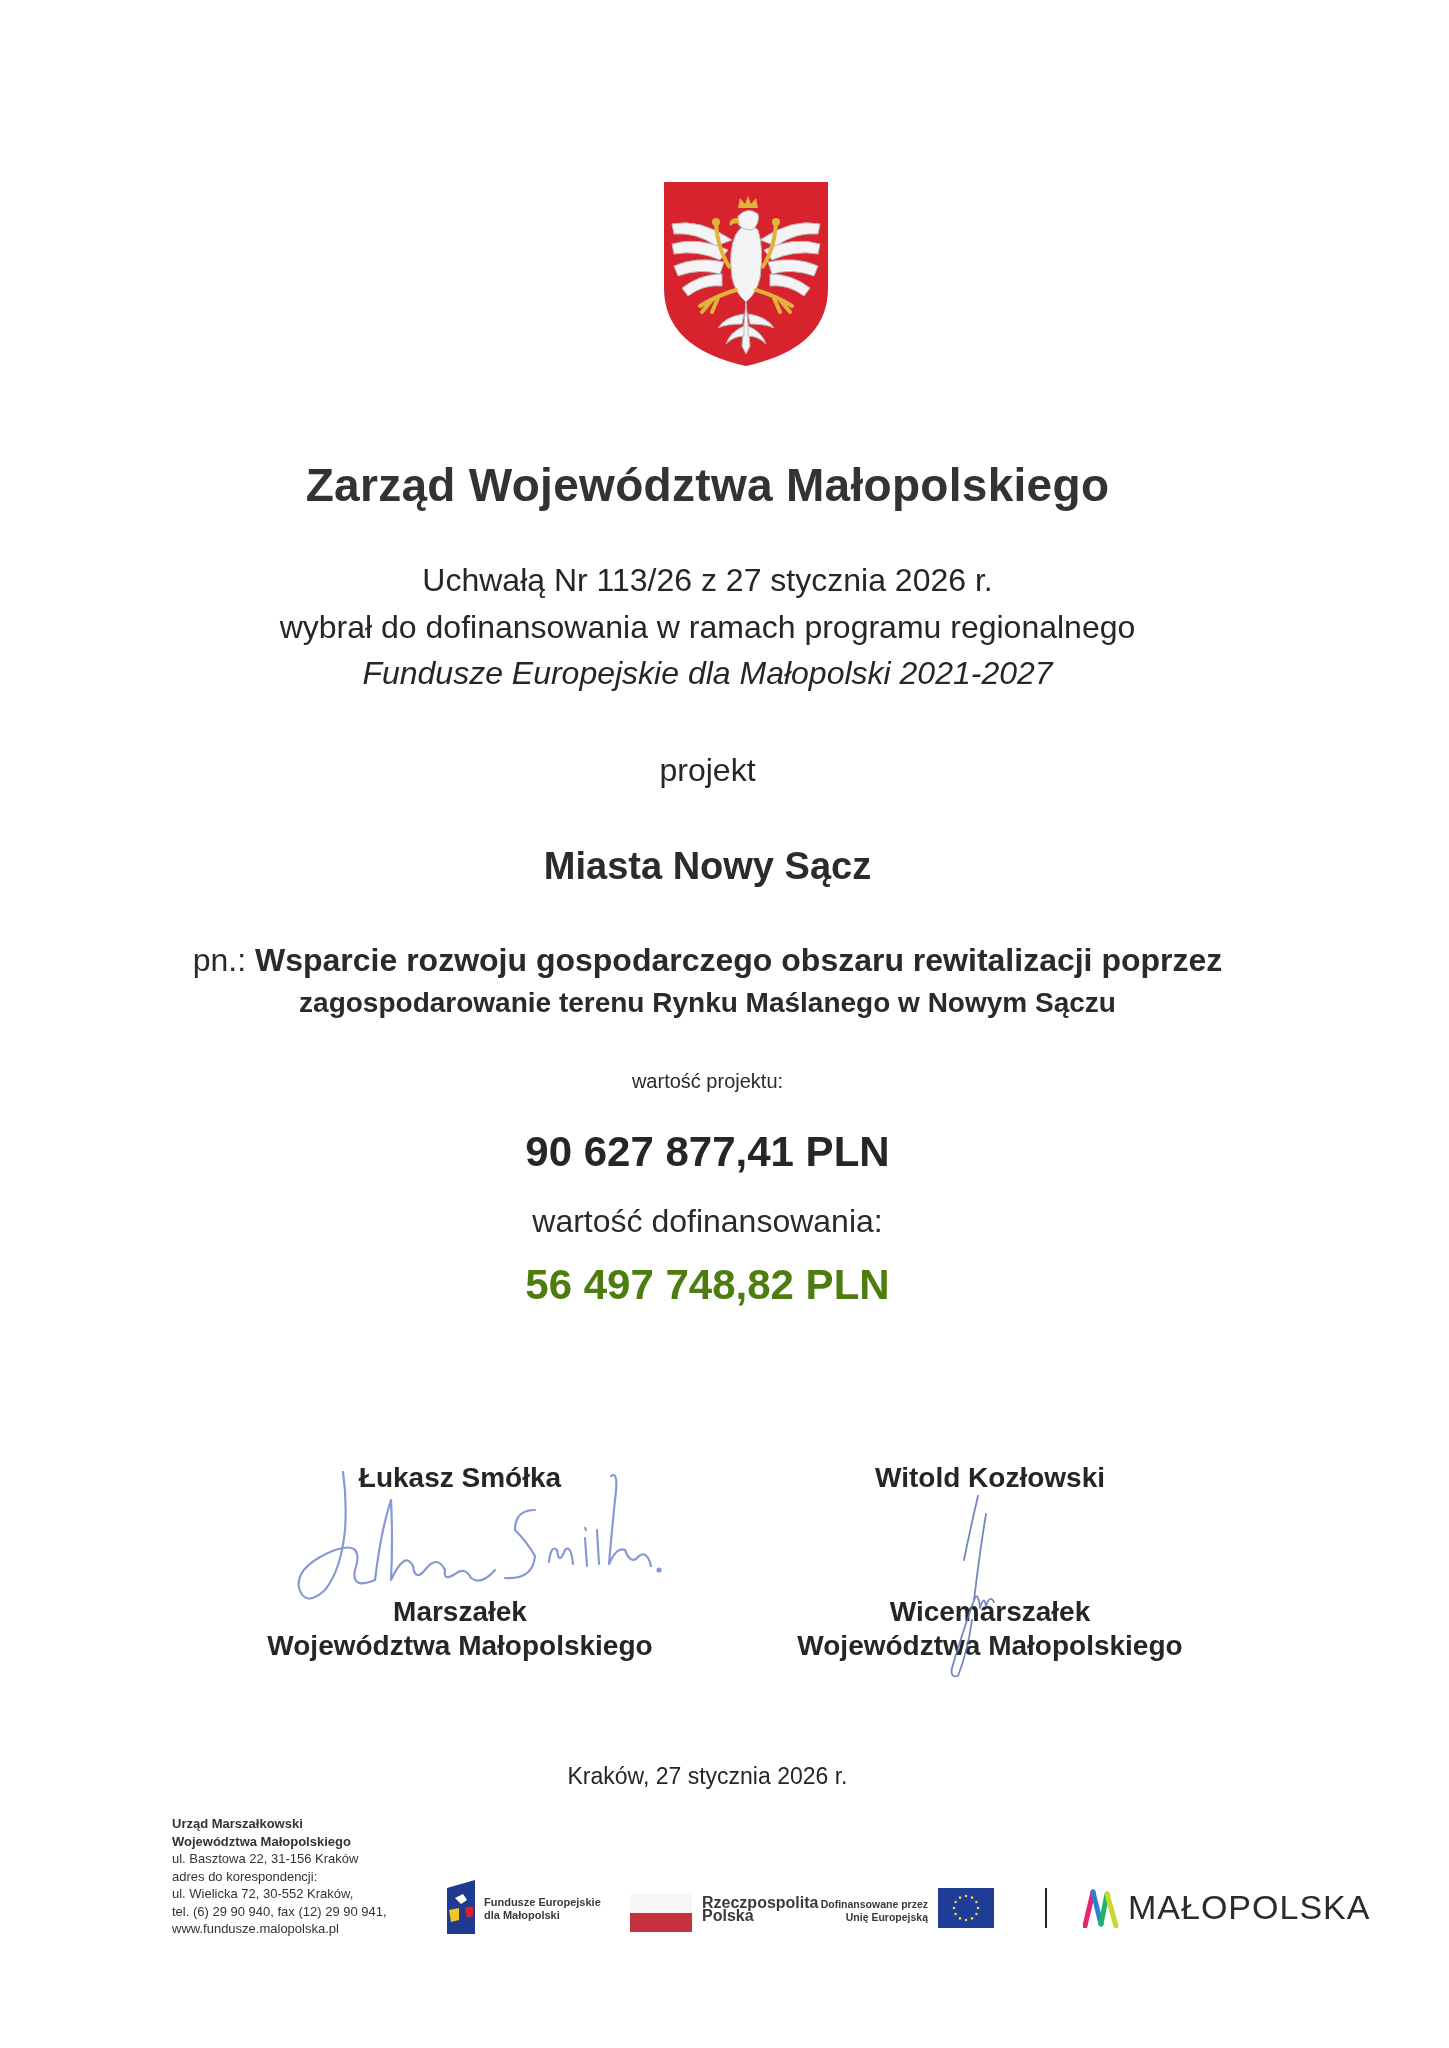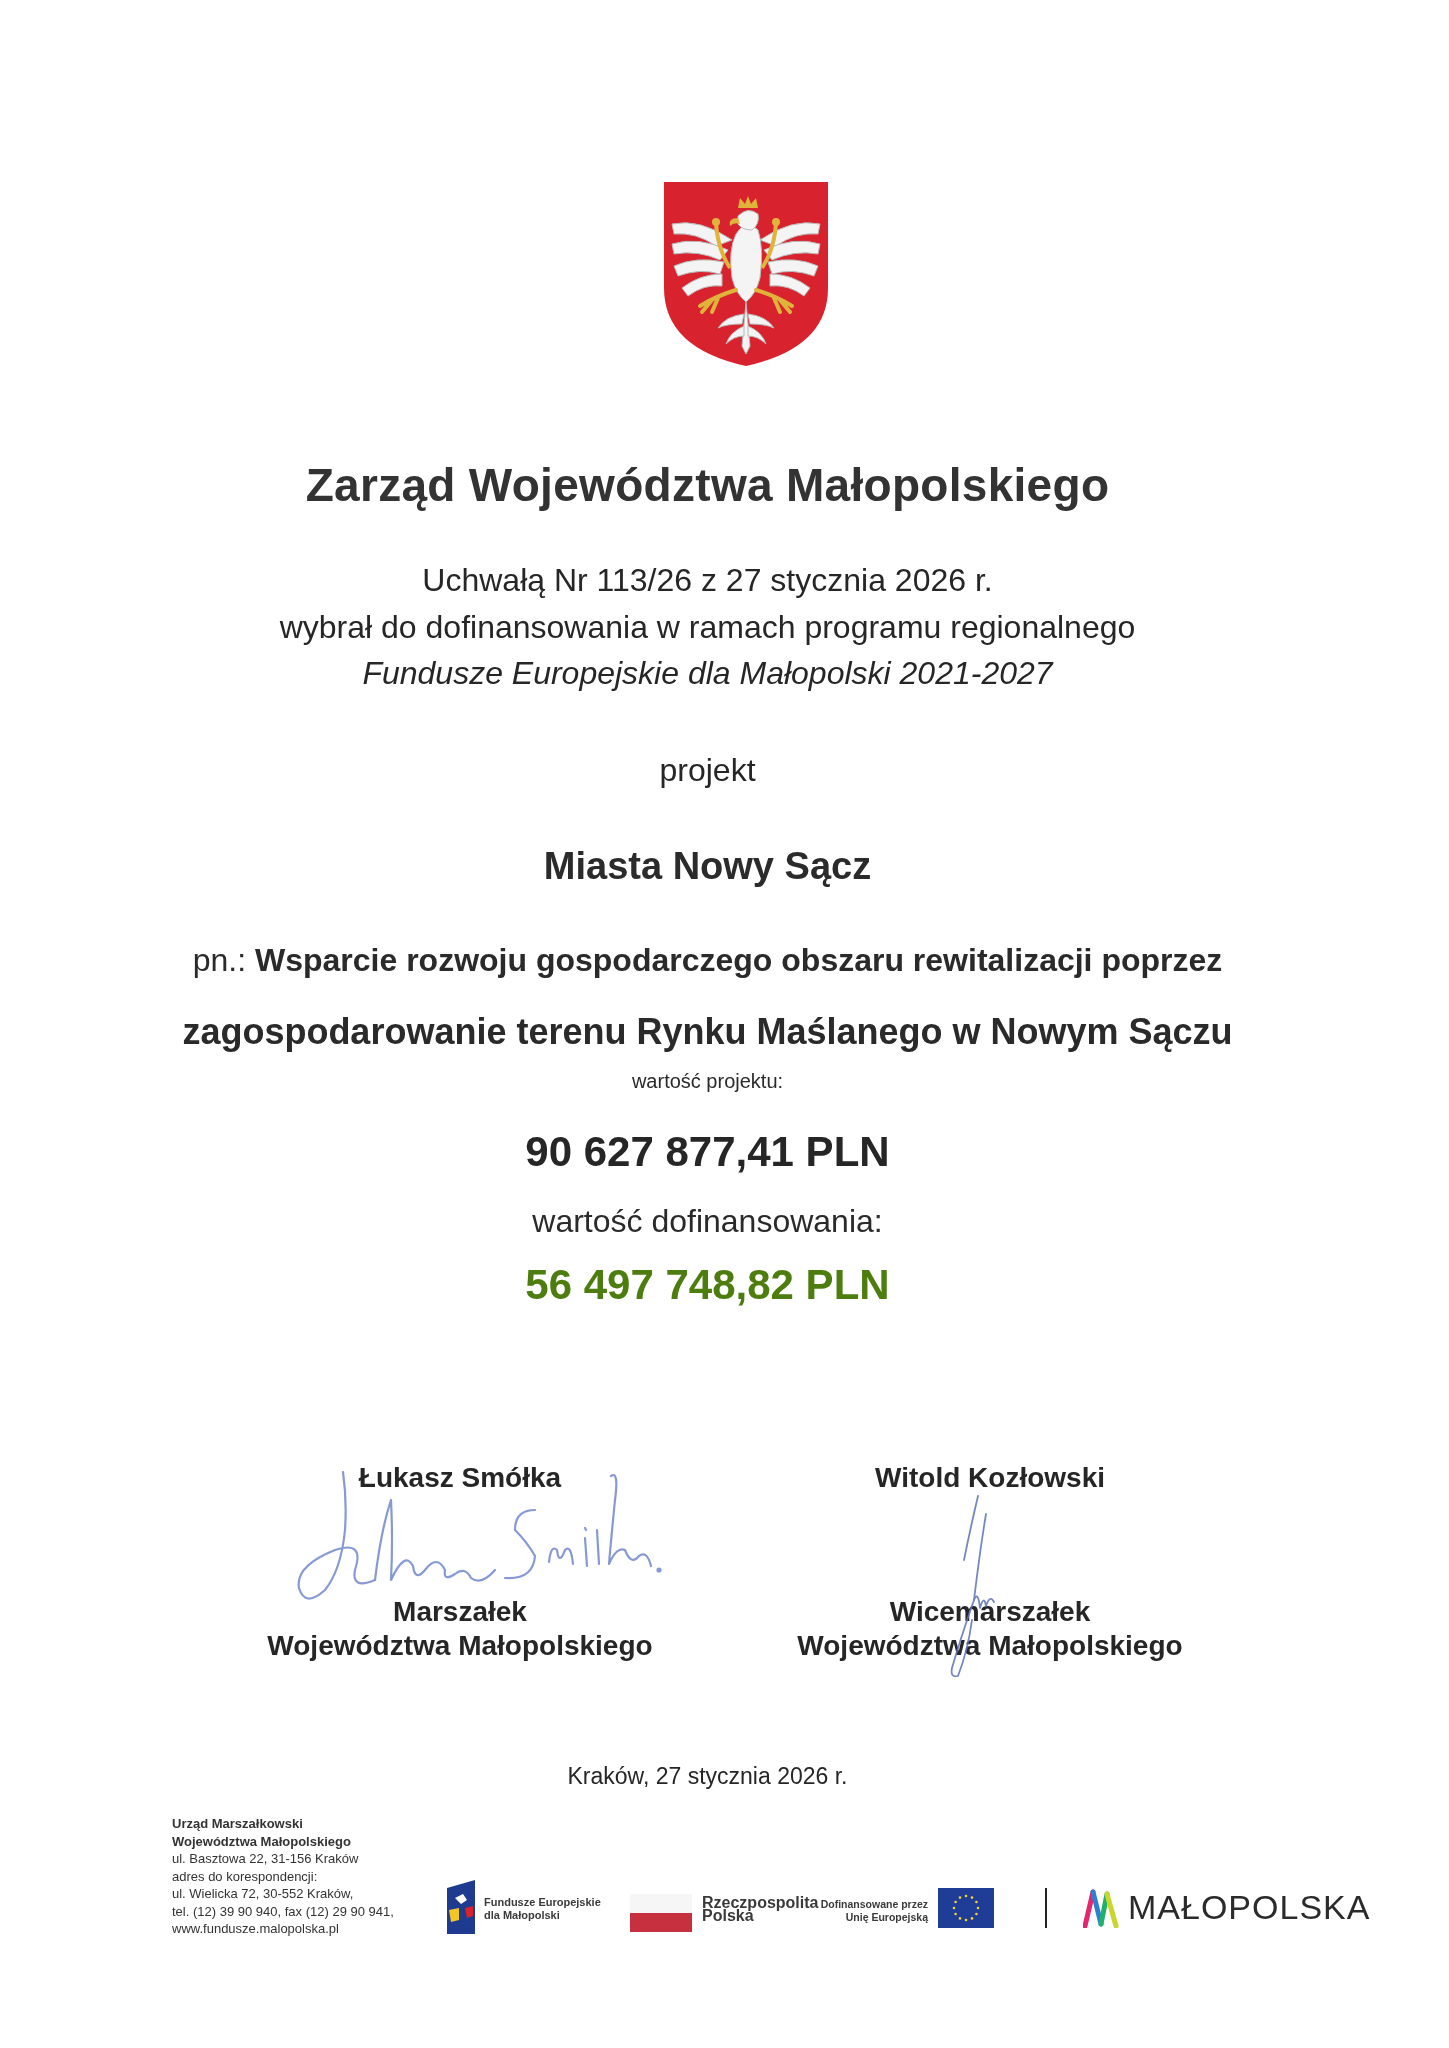--- a/index.html
+++ b/index.html
@@ -13,21 +13,21 @@
     .title { top: 458px; font-size: 46px; font-weight: bold; color: #333; letter-spacing: 0.3px; }
     .body-line { font-size: 32px; color: #262626; }
     .l1 { top: 562px; }
     .l2 { top: 609px; }
     .l3 { top: 655px; font-style: italic; }
     .projekt { top: 752px; }
     .beneficiary { top: 845px; font-size: 38px; font-weight: bold; color: #2b2b2b; }
     .pn1 { top: 942px; font-size: 32px; }
     .pn1 .lbl { font-weight: normal; }
     .pn1 .ttl { font-weight: bold; }
-    .pn2 { top: 987px; font-size: 36px; font-weight: bold; margin-top: 24px; }
+    .pn2 { top: 987px; font-size: 28px; font-weight: bold; }
     .val-label-1 { top: 1070px; font-size: 20px; }
     .val-1 { top: 1128px; font-size: 42px; font-weight: bold; color: #262626; }
     .val-label-2 { top: 1203px; font-size: 32px; }
     .val-2 { top: 1261px; font-size: 42px; font-weight: bold; color: #4d7c0f; }
 
     .signer { position: absolute; width: 520px; text-align: center; font-weight: bold; color: #262626; }
     .signer .name { font-size: 28px; display: block; }
     .signer .role { font-size: 28px; display: block; }
     .signer-left { left: 200px; }
     .signer-right { left: 730px; }
@@ -159,21 +159,21 @@
 </svg>
 
 <div class="center-line date">Kraków, 27 stycznia 2026 r.</div>
 
 <div class="footer-addr">
   <span class="b">Urząd Marszałkowski</span>
   <span class="b">Województwa Małopolskiego</span>
   <span class="n">ul. Basztowa 22, 31-156 Kraków</span>
   <span class="n">adres do korespondencji:</span>
   <span class="n">ul. Wielicka 72, 30-552 Kraków,</span>
-  <span class="n">tel. (12) 39 90 940, fax (12) 29 90 941,</span>
+  <span class="n">tel. (6) 29 90 940, fax (12) 29 90 941,</span>
   <span class="n">www.fundusze.malopolska.pl</span>
 </div>
 
 <svg class="logo-fe" viewBox="0 0 28 54">
   <path d="M0 8 L28 0 L28 54 L0 54 Z" fill="#1f3b8f"></path>
   <path d="M8 18 L16 14 L20 20 L14 24 Z" fill="#ffffff"></path>
   <path d="M18 28 L26 26 L26 36 L20 38 Z" fill="#d8232e"></path>
   <path d="M2 30 L12 28 L12 40 L4 42 Z" fill="#f3c623"></path>
 </svg>
 <div class="logo-fe-text">

